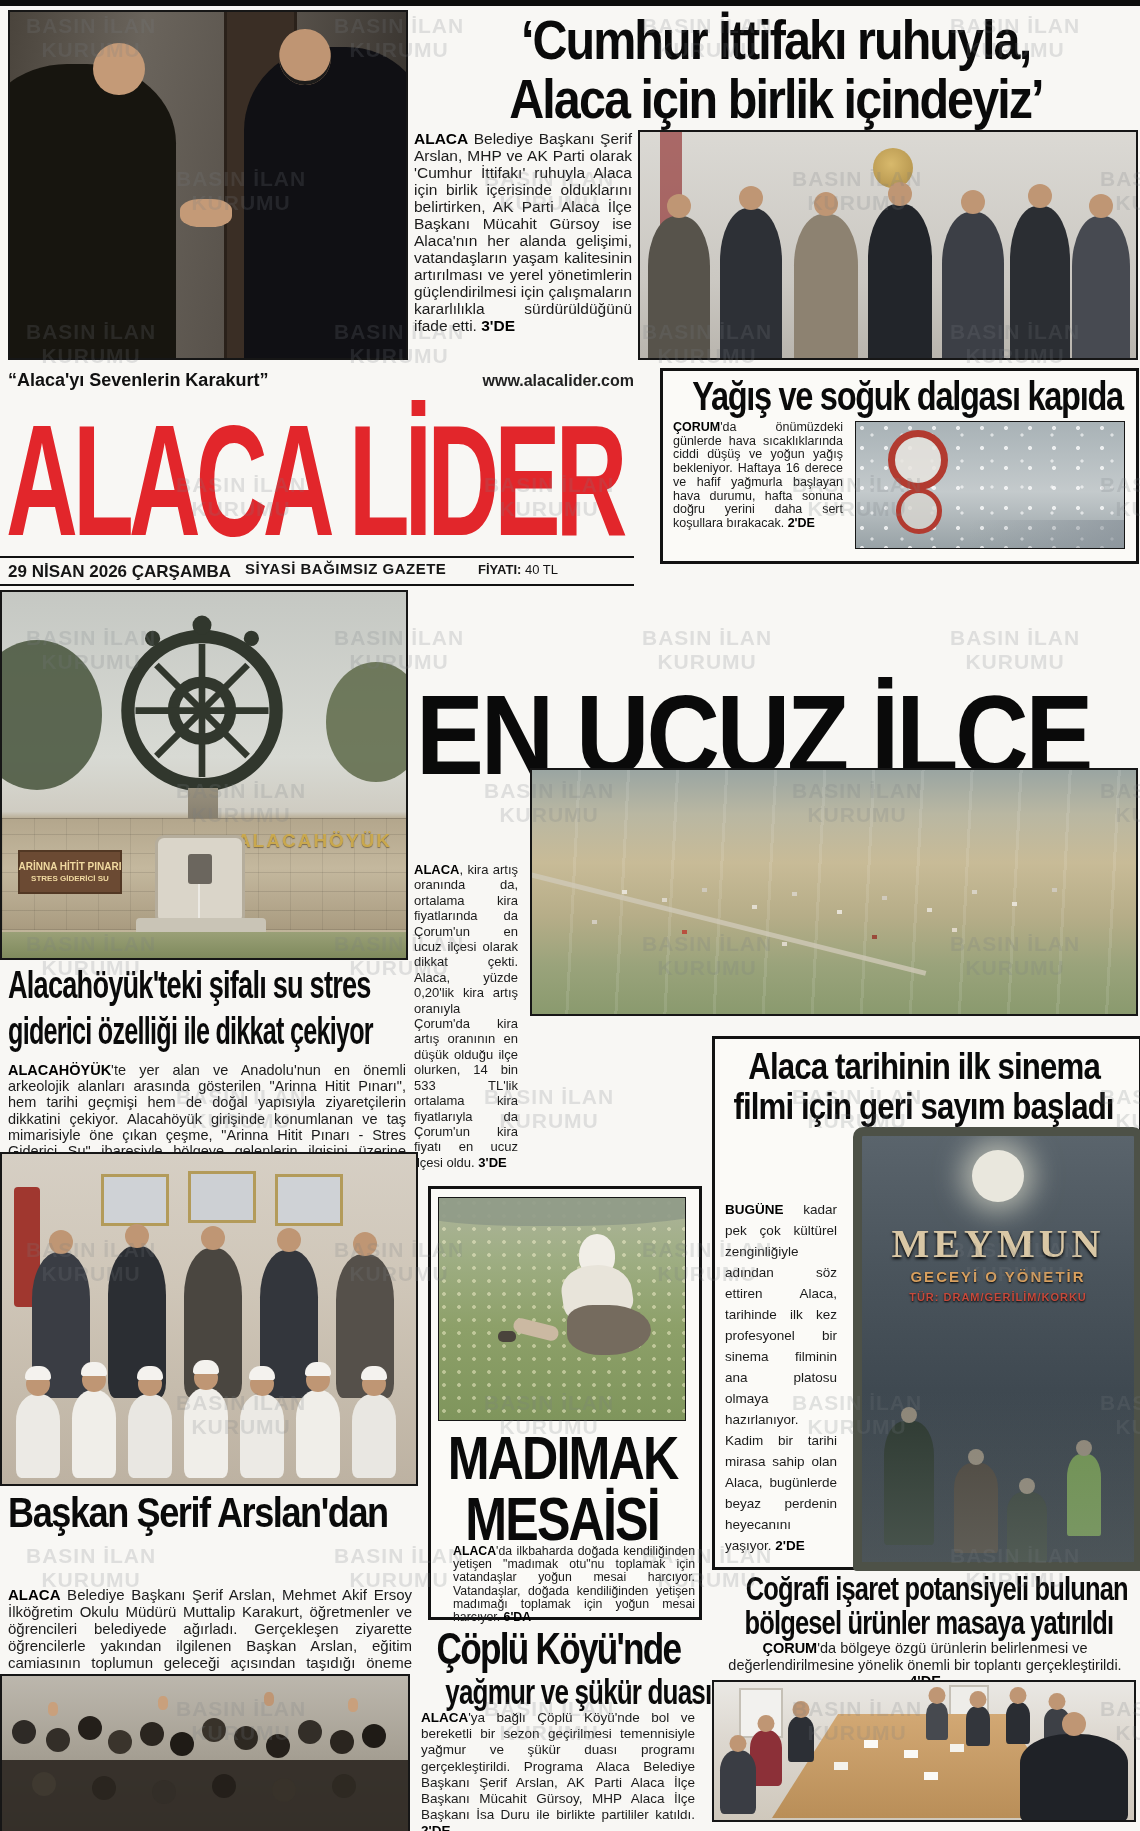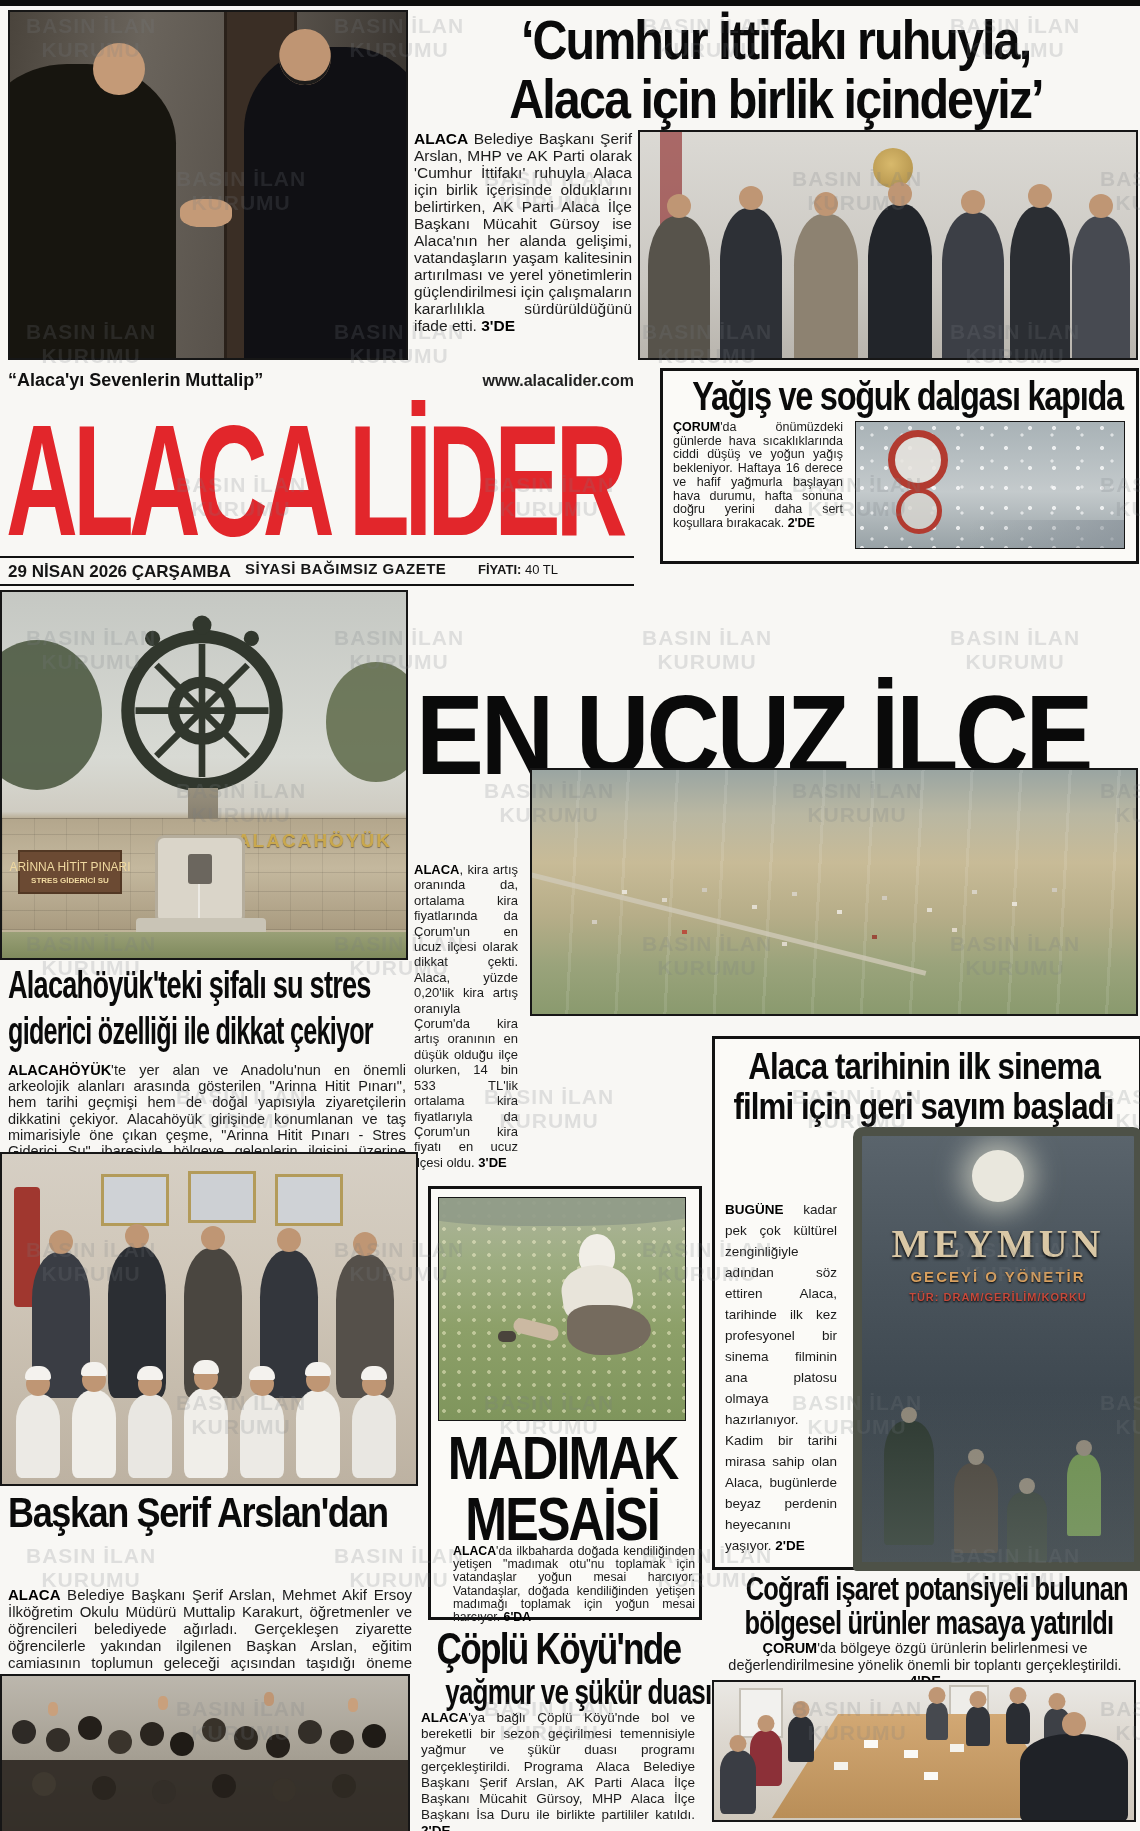--- a/index.html
+++ b/index.html
@@ -57,21 +57,21 @@
     <div class="abs" style="left:4%;top:0;width:22px;height:58%;background:#8f2c2c;opacity:.65;"></div>
     <div class="fig" style="left:8px;bottom:-16px;width:62px;height:158px;background:#57534b;"></div>
     <div class="fig" style="left:80px;bottom:-16px;width:62px;height:166px;background:#2d3036;"></div>
     <div class="fig" style="left:154px;bottom:-16px;width:64px;height:160px;background:#8d8271;"></div>
     <div class="fig" style="left:228px;bottom:-16px;width:64px;height:170px;background:#22252a;"></div>
     <div class="fig" style="left:302px;bottom:-16px;width:62px;height:162px;background:#3c3f46;"></div>
     <div class="fig" style="left:370px;bottom:-16px;width:60px;height:168px;background:#2b2e33;"></div>
     <div class="fig" style="left:432px;bottom:-16px;width:58px;height:158px;background:#474a51;"></div>
   </div>
 
-  <div class="abs" style="left:8px;top:370px;font-size:18px;font-weight:700;color:#111;">“Alaca'yı Sevenlerin Muttalip”</div>
+  <div class="abs" style="left:8px;top:370px;font-size:18px;font-weight:700;color:#111;">“Alaca'yı Sevenlerin Karakurt”</div>
   <div class="abs" style="left:458px;top:372px;width:176px;text-align:right;font-size:16px;font-weight:700;color:#222;">www.alacalider.com</div>
 
   <div class="abs hlleft" style="left:6px;top:400px;">
     <span class="hlline" style="font-size:120px;letter-spacing:-6px;color:#e2262b;transform:scale(.83,1.32);font-weight:700;">ALACA LİDER</span>
   </div>
 
   <div class="abs" style="left:0;top:556px;width:634px;height:2px;background:#111;"></div>
   <div class="abs" style="left:8px;top:562px;font-size:17px;font-weight:700;">29 NİSAN 2026 ÇARŞAMBA</div>
   <div class="abs" style="left:245px;top:560px;font-size:15px;font-weight:700;letter-spacing:.5px;">SİYASİ BAĞIMSIZ GAZETE</div>
   <div class="abs" style="left:478px;top:562px;font-size:13px;">
@@ -128,21 +128,21 @@
                             repeating-linear-gradient(90deg,rgba(0,0,0,.07) 0 1px,transparent 1px 32px);"></div>
     </div>
     <div class="abs" style="right:14px;top:238px;font-size:19px;font-weight:700;letter-spacing:2px;color:#c9a84e;text-shadow:0 1px 1px rgba(60,40,10,.5);">ALACAHÖYÜK</div>
     <div class="abs" style="left:156px;top:246px;width:84px;height:84px;background:#dad5c9;border-radius:6px;box-shadow:0 0 0 3px #b5ad9c;">
       <div class="abs" style="left:30px;top:16px;width:24px;height:30px;background:#6b665e;border-radius:3px;"></div>
       <div class="abs" style="left:40px;top:46px;width:2px;height:34px;background:#eceae4;"></div>
     </div>
     <div class="abs" style="left:134px;top:326px;width:130px;height:22px;background:#c9c4b6;border-radius:4px;box-shadow:0 2px 0 #8e876f;"></div>
     <div class="abs" style="left:16px;top:258px;width:100px;height:40px;background:#6b4a33;border:2px solid #523824;
                 display:flex;flex-direction:column;align-items:center;justify-content:center;gap:2px;">
-      <span style="font-size:12px;font-weight:400;color:#f0d9a0;white-space:nowrap;">ARİNNA HİTİT PINARI</span>
+      <span style="font-size:10px;font-weight:700;color:#f0d9a0;white-space:nowrap;">ARİNNA HİTİT PINARI</span>
       <span style="font-size:8px;font-weight:700;color:#f0d9a0;white-space:nowrap;">STRES GİDERİCİ SU</span>
     </div>
     <div class="abs" style="left:0;bottom:0;width:100%;height:26px;background:linear-gradient(180deg,#9aa077,#7f8a5d);"></div>
   </div>
 
   <div class="photo" style="left:530px;top:768px;width:604px;height:244px;
               background:linear-gradient(180deg,#9aa5a2 0%,#b9b7a2 18%,#c8bb97 38%,#b6ad88 60%,#9aa37b 80%,#8a9a6e 100%);">
     <div class="abs" style="left:0;top:0;right:0;bottom:0;
          background-image:repeating-linear-gradient(93deg,transparent 0 46px,rgba(255,255,255,.10) 46px 49px);"></div>
     <div class="abs" style="left:0;top:0;width:5px;height:4px;background:transparent;

